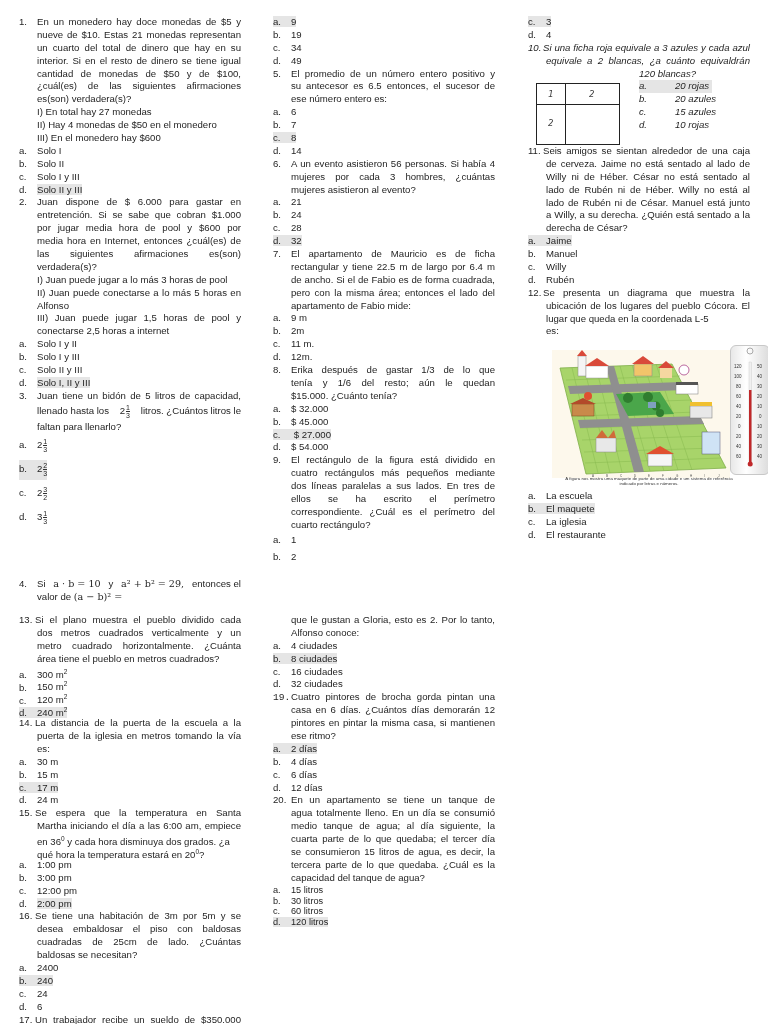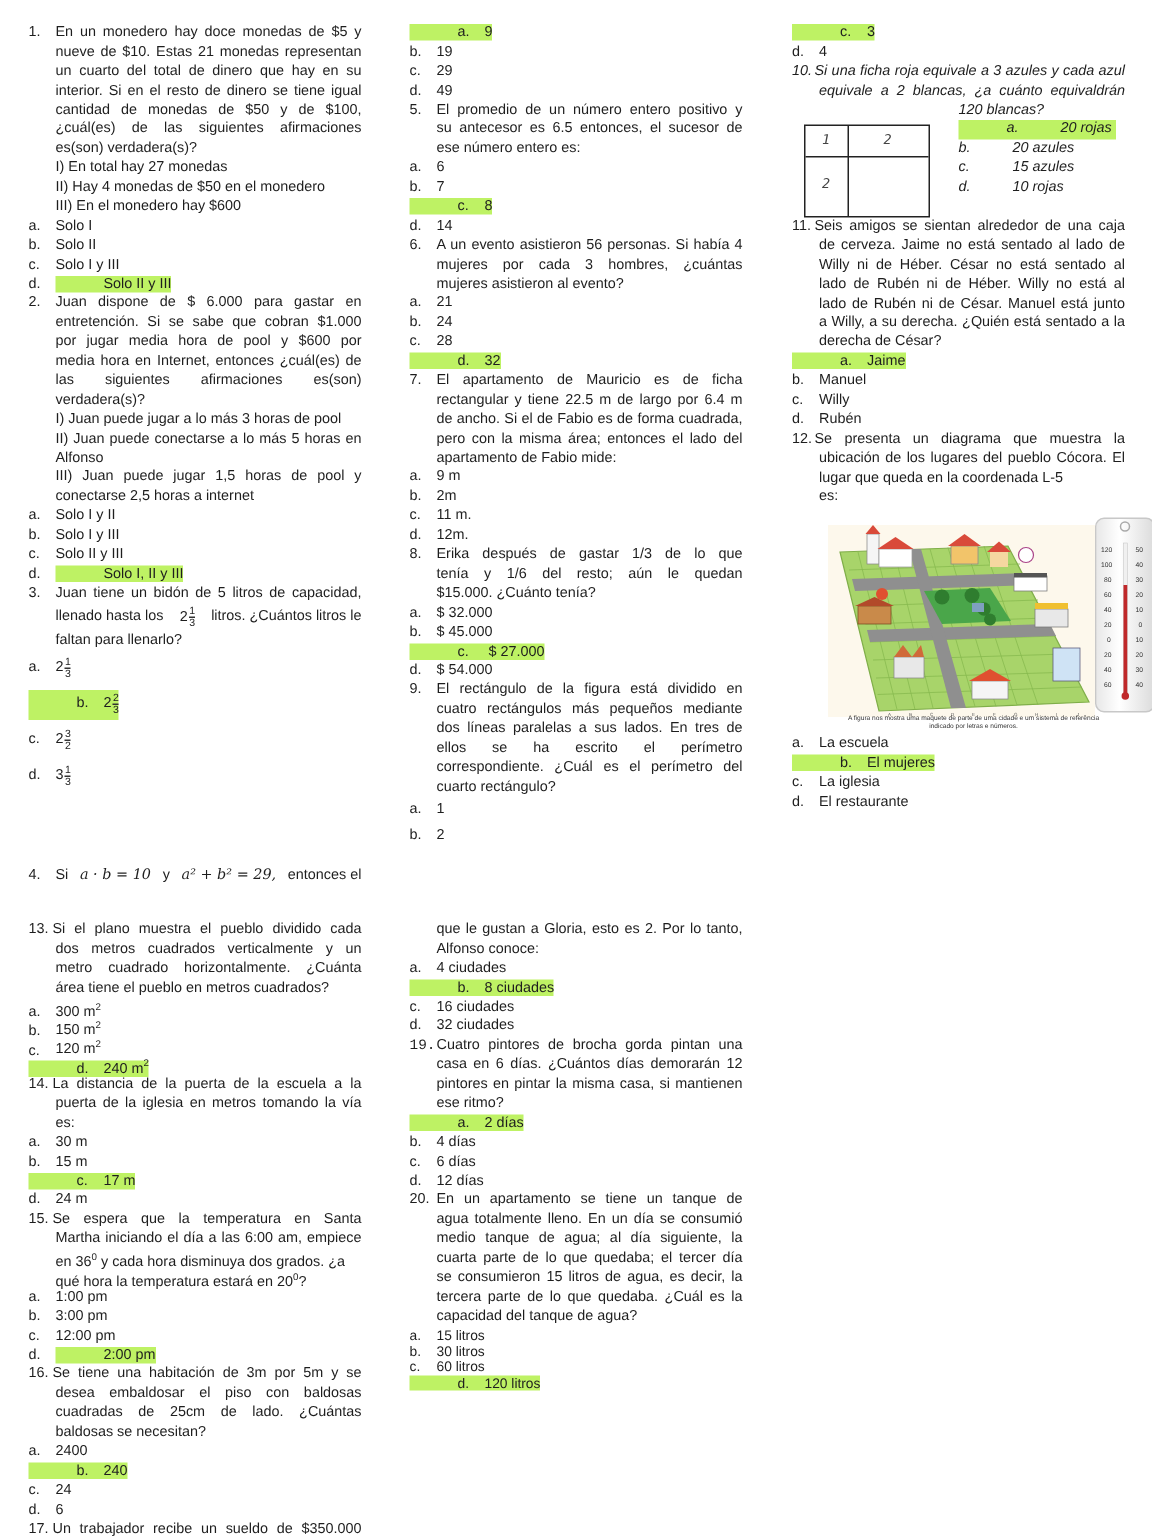--- a/index.html
+++ b/index.html
@@ -5,26 +5,26 @@
   html, body { margin:0; padding:0; background:#ffffff; }
   body { width:768px; height:1024px; position:relative; overflow:hidden;
          font-family:"Liberation Sans", sans-serif; color:#1e1e1e; }
   .col { position:absolute; font-size:9.6px; line-height:12.9px; }
   .line { white-space:nowrap; height:12.9px; position:relative; }
   .just { text-align:justify; text-align-last:justify; white-space:normal; }
   .q { padding-left:18px; text-indent:-18px; }
   .qi { padding-left:18px; }
   .opt { padding-left:0; }
   .opt .lt { display:inline-block; width:18px; }
-  .hl { background:#bef264;padding-left:32px; }
+  .hl { background:#e5e5e5; }
   .frac { display:inline-block; vertical-align:middle; text-align:center; font-size:7px; line-height:7px; margin-left:1px; }
   .frac span { display:block; }
   .frac .num { border-bottom:0.8px solid #333; }
   .sup { font-size:6.5px; vertical-align:super; }
-  .math { font-family:"DejaVu Serif", serif; font-style:italic; }
+  .math { font-family:"DejaVu Serif", serif; }
   .grid-box { position:absolute; border:1.3px solid #222; }
   .grid-box .cell { position:absolute; font-family:"DejaVu Sans Mono", monospace; font-size:9px; color:#444; }
   .map { position:absolute; left:552px; top:350px; width:178px; height:128px; }
   .thermo { position:absolute; left:730px; top:345px; width:38px; height:128px;
             background:linear-gradient(90deg,#e8e8e8,#ffffff 40%,#dcdcdc); border-radius:6px; border:1px solid #c8c8c8; }
   .caption { position:absolute; left:564px; top:476px; width:170px; font-size:4.4px; line-height:5px; color:#333; text-align:center; }
   .arial { font-family:"Liberation Sans", sans-serif; }
 </style>
 </head>
 <body>
@@ -111,28 +111,29 @@
   </div>
 
   <div style="margin-top:4px;">
     <div class="line" style="display:flex;justify-content:space-between;margin-top:48px;">
       <span><span style="display:inline-block;width:18px;">4.</span><span>Si</span></span>
       <span class="math">a · b = 10</span>
       <span>y</span>
       <span class="math">a² + b² = 29,</span>
       <span>entonces el</span>
     </div>
+    <div class="line qi" style="height:15px;"><span>valor de</span> <span class="math">(a − b)² =</span></div>
   </div>
 </div>
 
 <div class="col" style="left:273px; top:16px; width:222px;">
   <div>
     <div class="line opt"><span class="hl"><span class="lt">a.</span><span>9</span></span></div>
     <div class="line opt"><span class="lt">b.</span><span>19</span></div>
-    <div class="line opt"><span class="lt">c.</span><span>29</span></div>
+    <div class="line opt"><span class="lt">c.</span><span>34</span></div>
     <div class="line opt"><span class="lt">d.</span><span>49</span></div>
   </div>
   <div>
     <div class="line just q"><span style="display:inline-block;width:18px;text-indent:0;">5.</span><span>El promedio de un número entero positivo y</span></div>
     <div class="line just qi">su antecesor es 6.5 entonces, el sucesor de</div>
     <div class="line qi">ese número entero es:</div>
     <div class="line opt"><span class="lt">a.</span><span>6</span></div>
     <div class="line opt"><span class="lt">b.</span><span>7</span></div>
     <div class="line opt"><span class="hl"><span class="lt">c.</span><span>8</span></span></div>
     <div class="line opt"><span class="lt">d.</span><span>14</span></div>
@@ -319,21 +320,21 @@
     </g>
     <rect x="18" y="16" width="2.5" height="100" fill="#f0f0f0" stroke="#bbb" stroke-width="0.3"></rect>
     <rect x="18" y="44" width="2.5" height="72" fill="#c0282a"></rect>
     <circle cx="19.2" cy="118" r="2.5" fill="#c0282a"></circle>
   </svg>
 </div>
 <div class="caption">A figura nos mostra uma maquete de parte de uma cidade e um sistema de referência indicado por letras e números.</div>
 
 <div class="col" style="left:528px; top:490px; width:222px;">
   <div class="line opt"><span class="lt">a.</span><span>La escuela</span></div>
-  <div class="line opt"><span class="hl"><span class="lt">b.</span><span>El mujeres</span></span></div>
+  <div class="line opt"><span class="hl"><span class="lt">b.</span><span>El maquete</span></span></div>
   <div class="line opt"><span class="lt">c.</span><span>La iglesia</span></div>
   <div class="line opt"><span class="lt">d.</span><span>El restaurante</span></div>
 </div>
 
 <div class="col" style="left:19px; top:614px; width:222px;">
   <div>
     <div class="line just q" style="padding-left:16px;text-indent:-16px;"><span style="display:inline-block;width:16px;text-indent:0;">13.</span><span>Si el plano muestra el pueblo dividido cada</span></div>
     <div class="line just qi">dos metros cuadrados verticalmente y un</div>
     <div class="line just qi">metro cuadrado horizontalmente. ¿Cuánta</div>
     <div class="line qi">área tiene el pueblo en metros cuadrados?</div>

